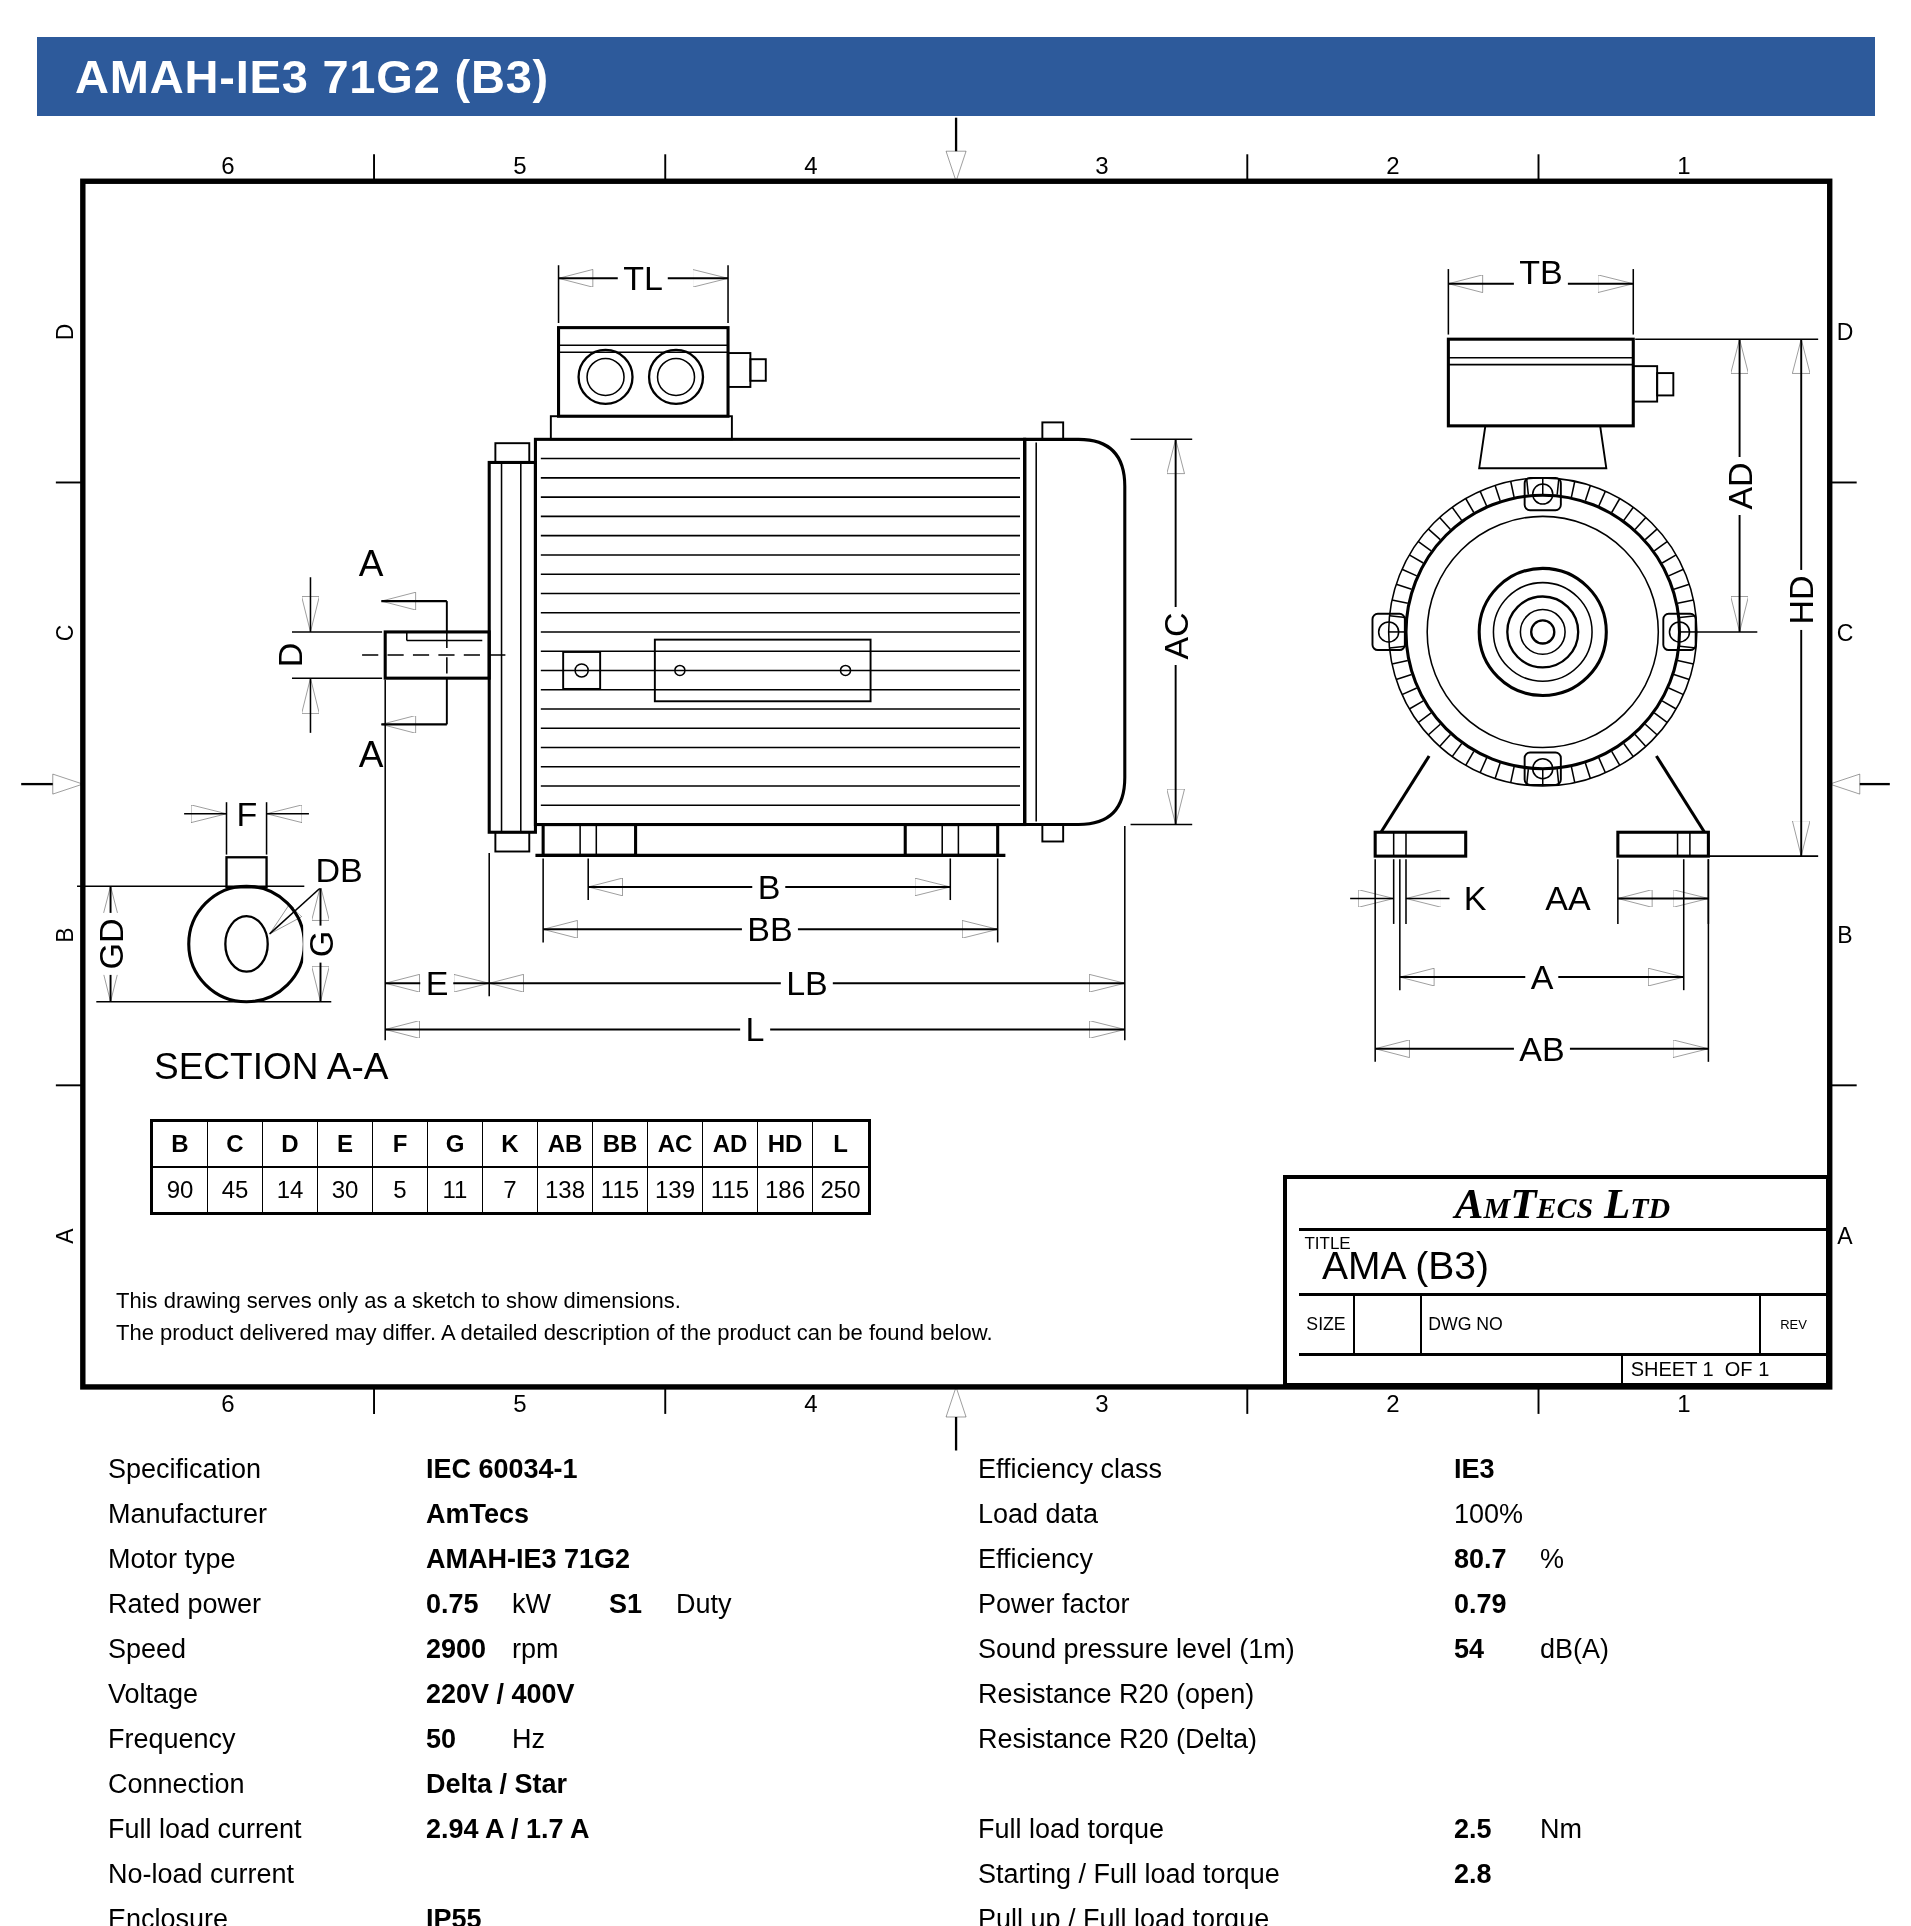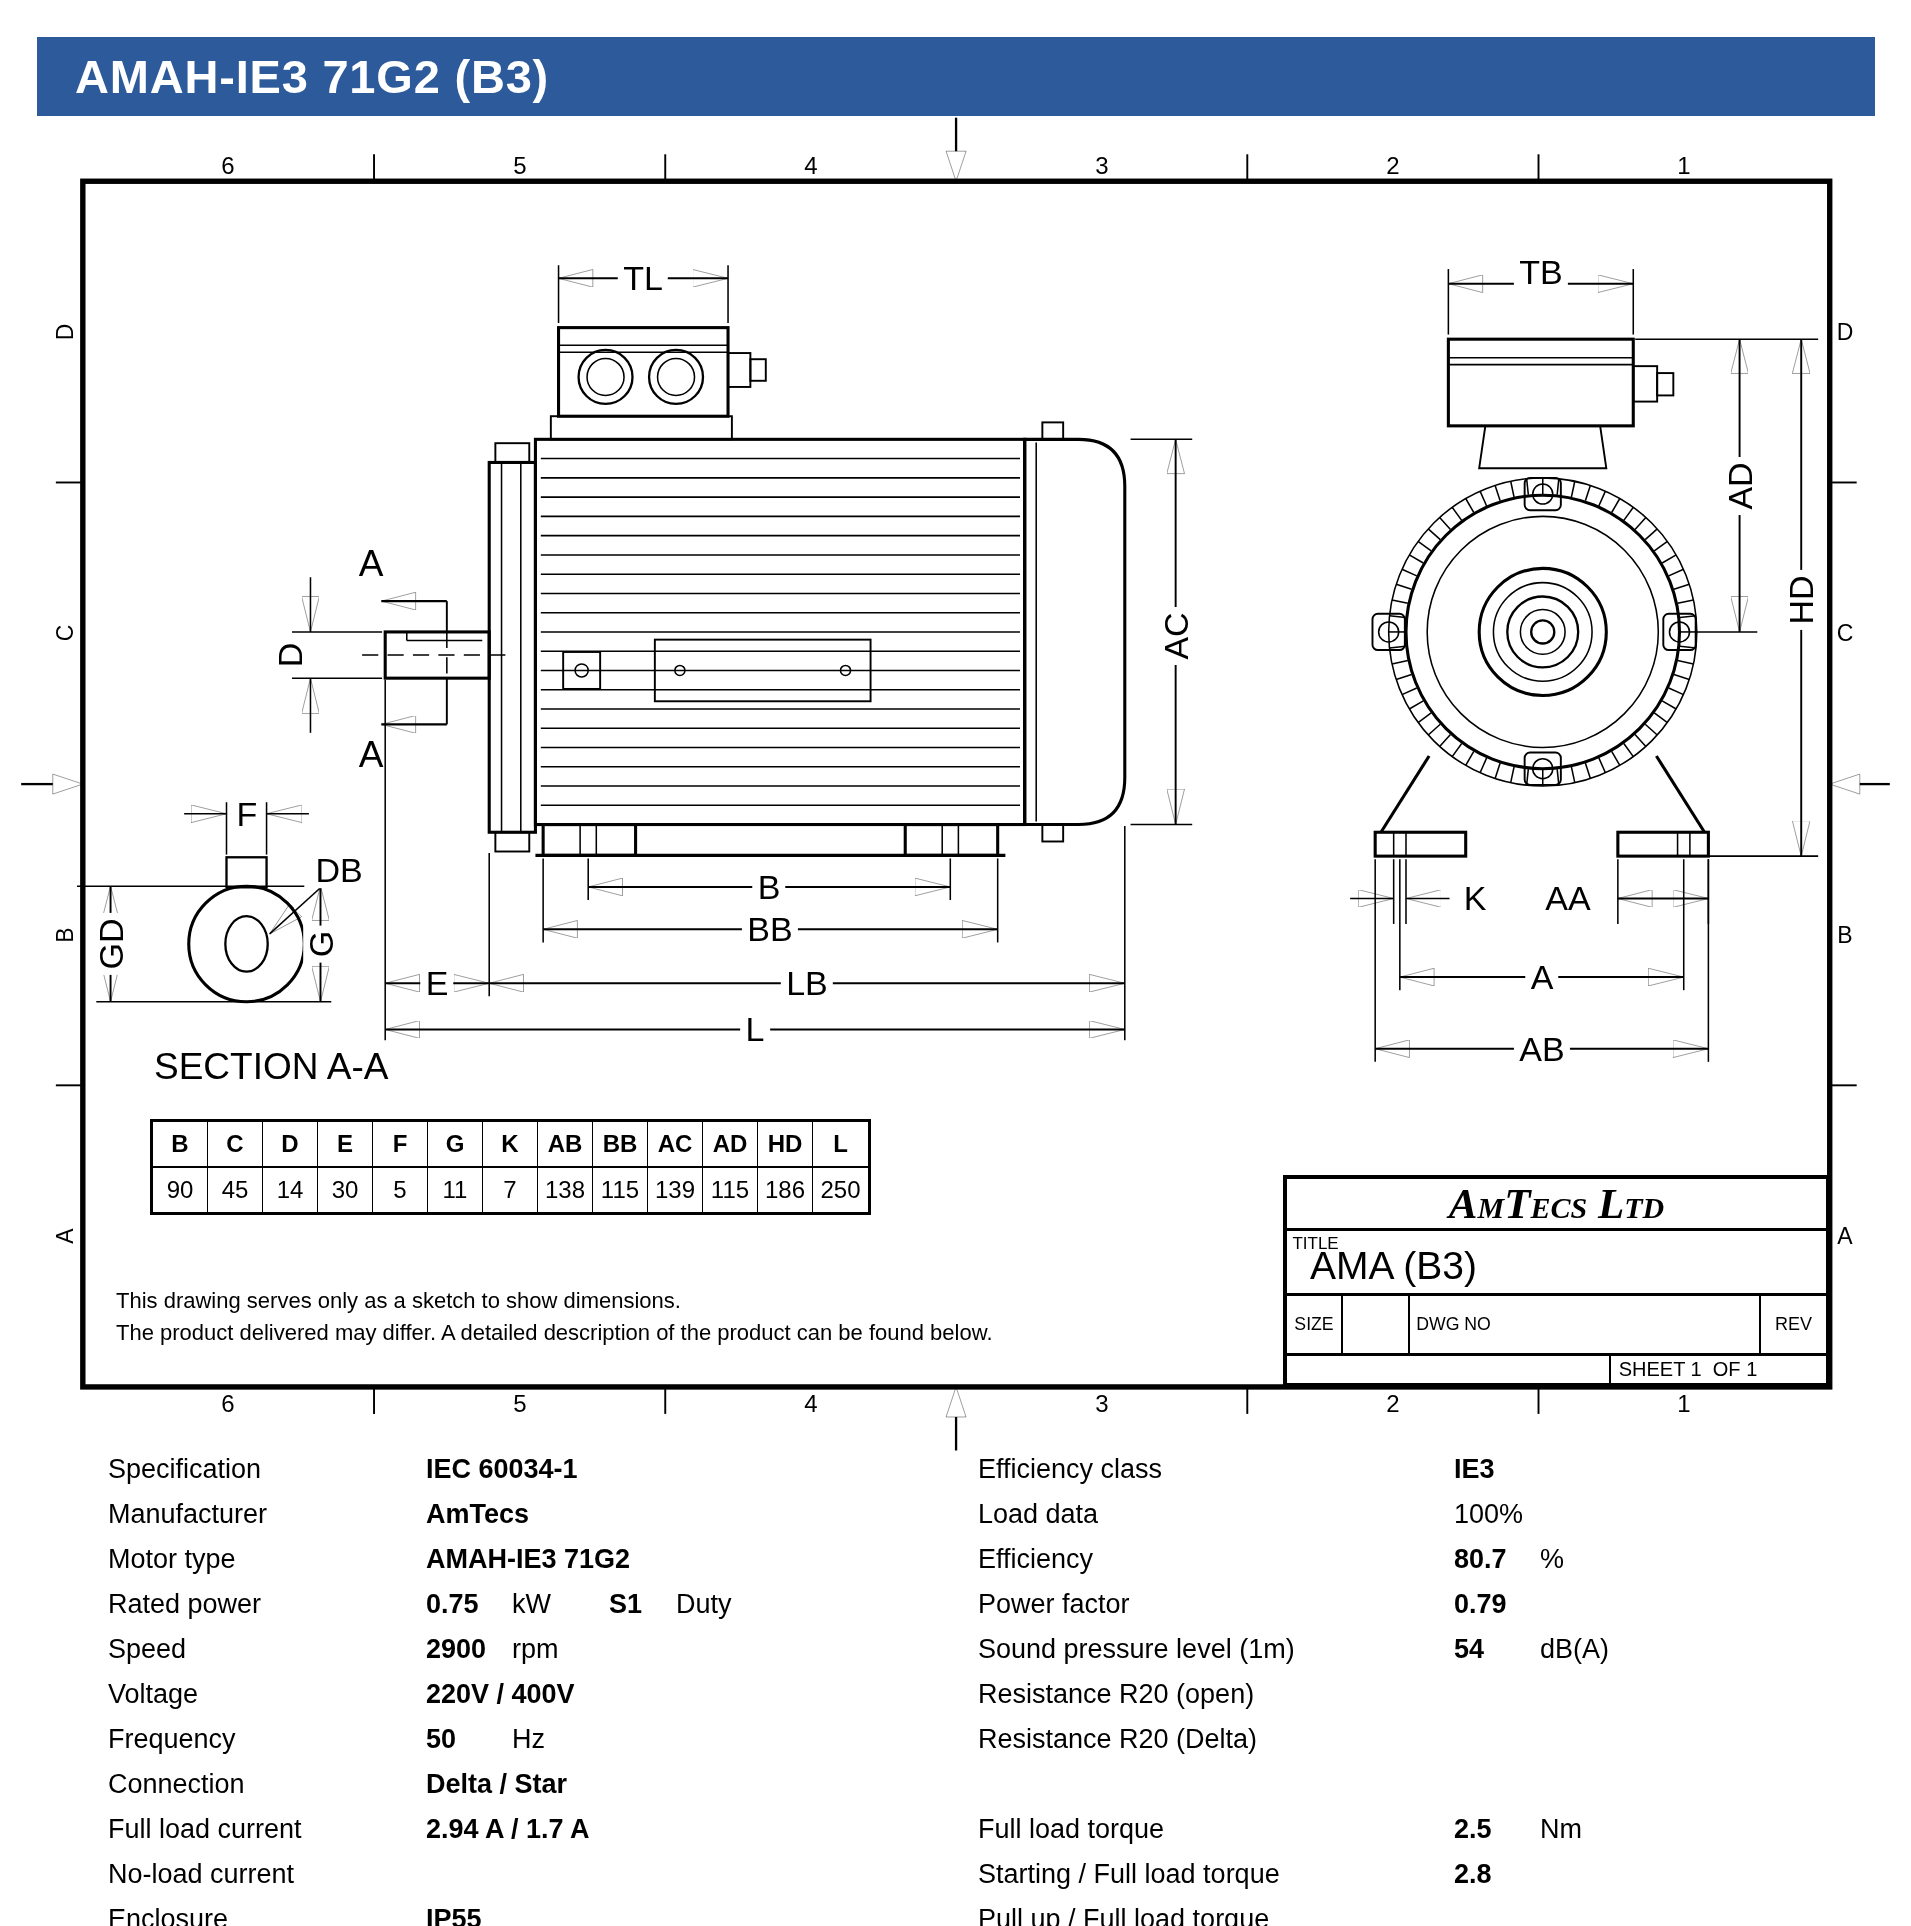--- a/index.html
+++ b/index.html
@@ -41,32 +41,32 @@
             border:3.5px solid #000;box-sizing:border-box;display:flex;flex-direction:column;}
   .trow{display:grid;grid-template-columns:repeat(13,1fr);flex:1;}
   .trow.hrow{border-bottom:2.7px solid #000;}
   .tcell{border-right:1.5px solid #000;display:flex;align-items:center;justify-content:center;
          font-size:24px;}
   .hrow .tcell{font-weight:700;}
   .tcell:last-child{border-right:none;}
 
   
   .tblock{position:absolute;left:1283px;top:1175px;width:547px;height:212px;
-          border:4.2px solid #000;box-sizing:border-box;display:flex;flex-direction:column;background:#fff;}
+          border:4.2px solid #000;box-sizing:border-box;display:flex;flex-direction:column;background:#fff;padding-left:12px;}
   .tb-company{height:49px;border-bottom:3.1px solid #000;display:flex;align-items:center;justify-content:center;
           font-family:"Liberation Serif",serif;font-weight:700;font-style:italic;
           font-variant:small-caps;font-size:43px;}
   .tb-title{height:62px;border-bottom:3.1px solid #000;position:relative;}
   .tb-title-label{position:absolute;left:5.4px;top:3.1px;font-size:17px;}
   .tb-title-text{position:absolute;left:23px;bottom:5.4px;font-size:39px;}
   .tb-mid{height:57px;border-bottom:3.1px solid #000;display:flex;}
   .tb-size{width:54px;border-right:2.7px solid #000;display:flex;align-items:center;justify-content:center;font-size:17.7px;}
   .tb-small{width:65px;border-right:2.7px solid #000;}
   .tb-dwg{flex:1;border-right:2.7px solid #000;display:flex;align-items:center;padding-left:6.2px;font-size:17.7px;}
-  .tb-rev{width:65px;display:flex;align-items:center;justify-content:center;font-size:18px;}
+  .tb-rev{width:65px;display:flex;align-items:center;justify-content:center;font-size:13px;}
   .tb-bottom{flex:1;display:flex;}
   .tb-scale{width:322px;border-right:2.7px solid #000;}
   .tb-sheet{flex:1;display:flex;align-items:center;padding-left:7.7px;font-size:20px;white-space:pre;}
 
   
   .specs-left{position:absolute;left:108px;top:1447px;width:871px;}
   .specs-right{position:absolute;left:978px;top:1447px;width:933px;}
   .srow{position:relative;height:45px;}
   .srow span{position:absolute;top:0;white-space:nowrap;font-size:27px;line-height:45px;}
   .s-label{left:0;}

